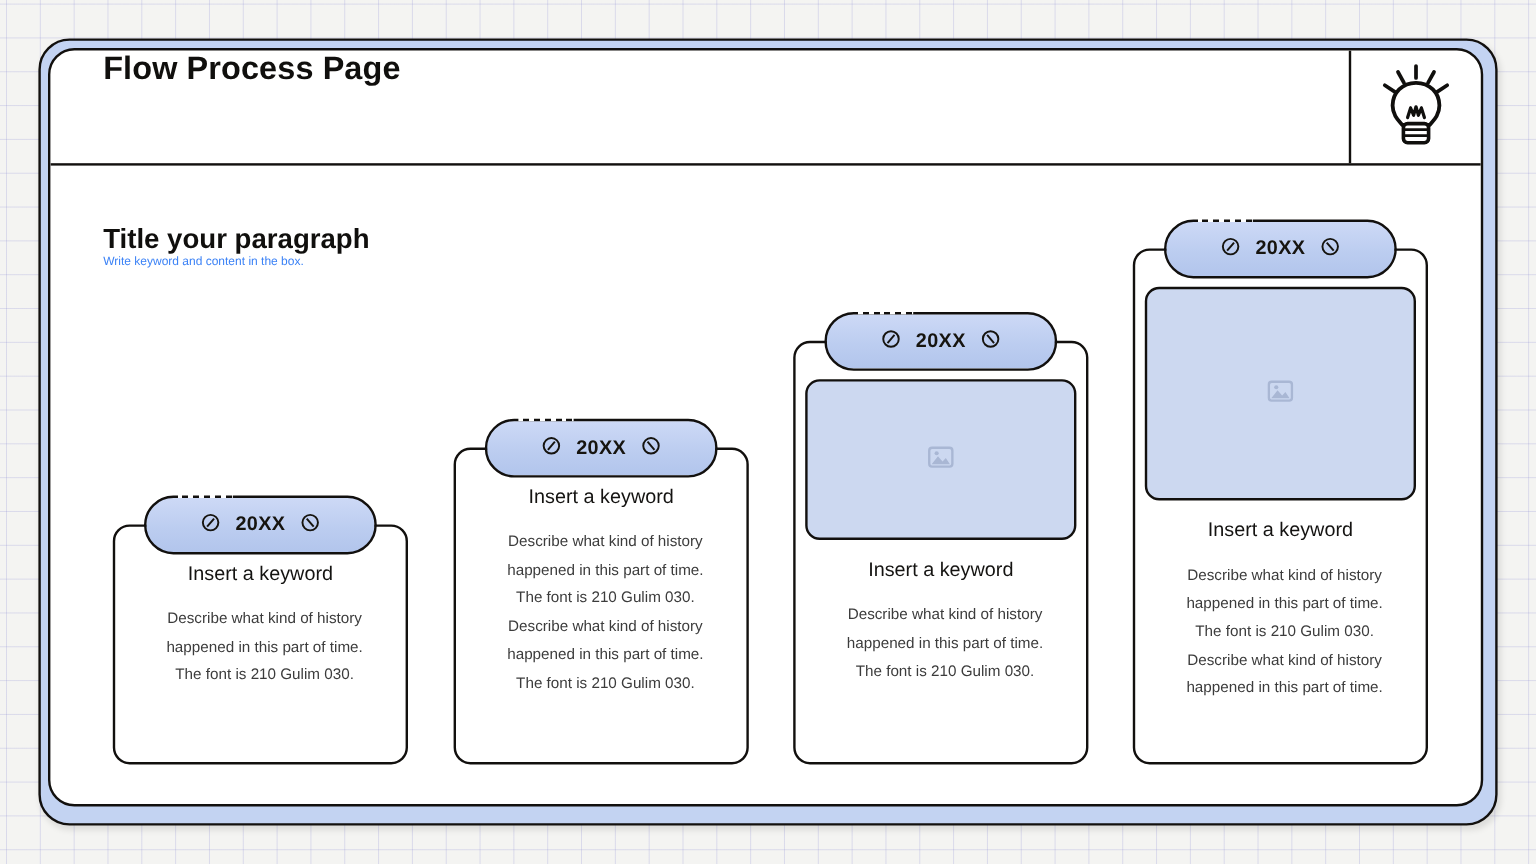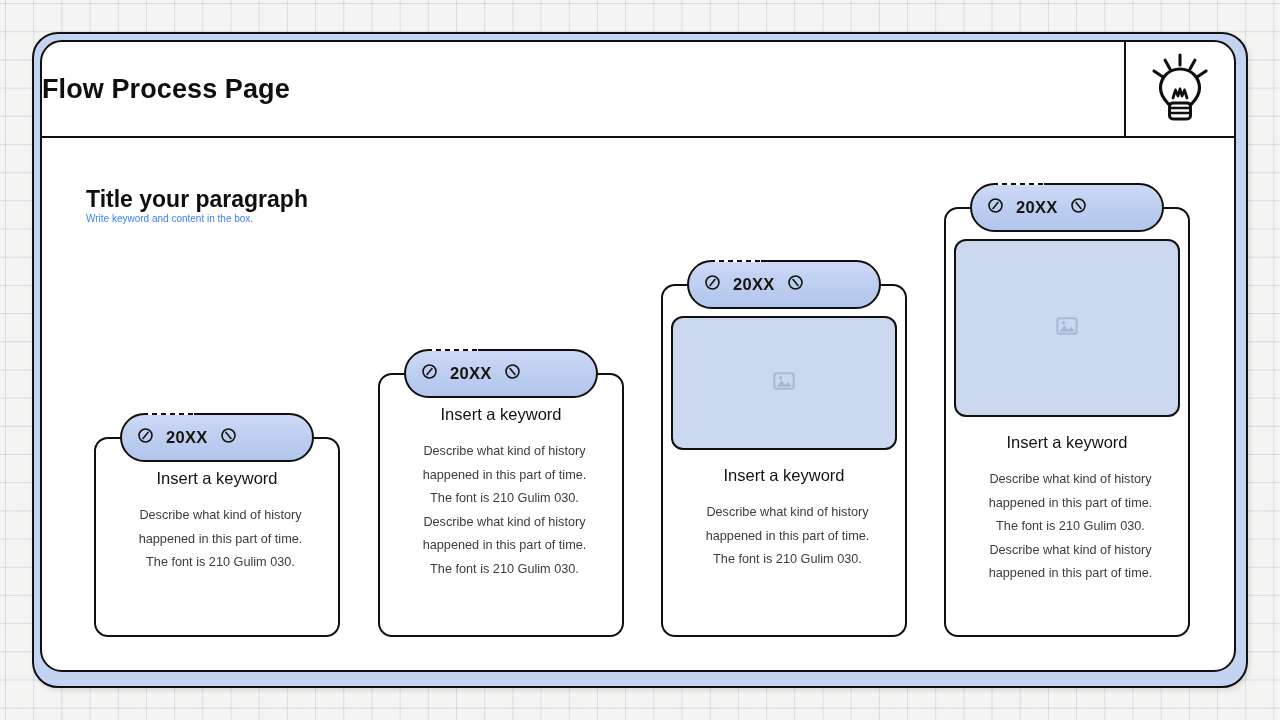--- a/index.html
+++ b/index.html
@@ -53,21 +53,22 @@
     width: 100%;
     height: 96px;
     border-bottom: 2.2px solid #12100e;
     display: flex;
     align-items: stretch;
   }
 
   .header-title-cell {
     flex: 1;
     display: flex;
-    align-items: center;
+    align-items: flex-start;
+    padding-left: 44px;
     border-right: 2.2px solid #12100e;
   }
 
   .page-title {
     font-size: 27px;
     font-weight: bold;
     color: #100f0d;
     letter-spacing: 0.1px;
   }
 
@@ -123,21 +124,21 @@
     left: 50%;
     transform: translateX(-50%);
     top: -26px;
     width: 194px;
     height: 49px;
     border: 2.6px solid #12100e;
     border-radius: 26px;
     background: linear-gradient(to bottom, #cdd9f6 0%, #bccdf0 55%, #b2c5ec 100%);
     display: flex;
     align-items: center;
-    justify-content: flex-start;
+    justify-content: center;
     padding: 0 15px;
     gap: 12px;
   }
 
   
   .pill-dash {
     position: absolute;
     top: -2.6px;
     left: 26px;
     width: 46px;

